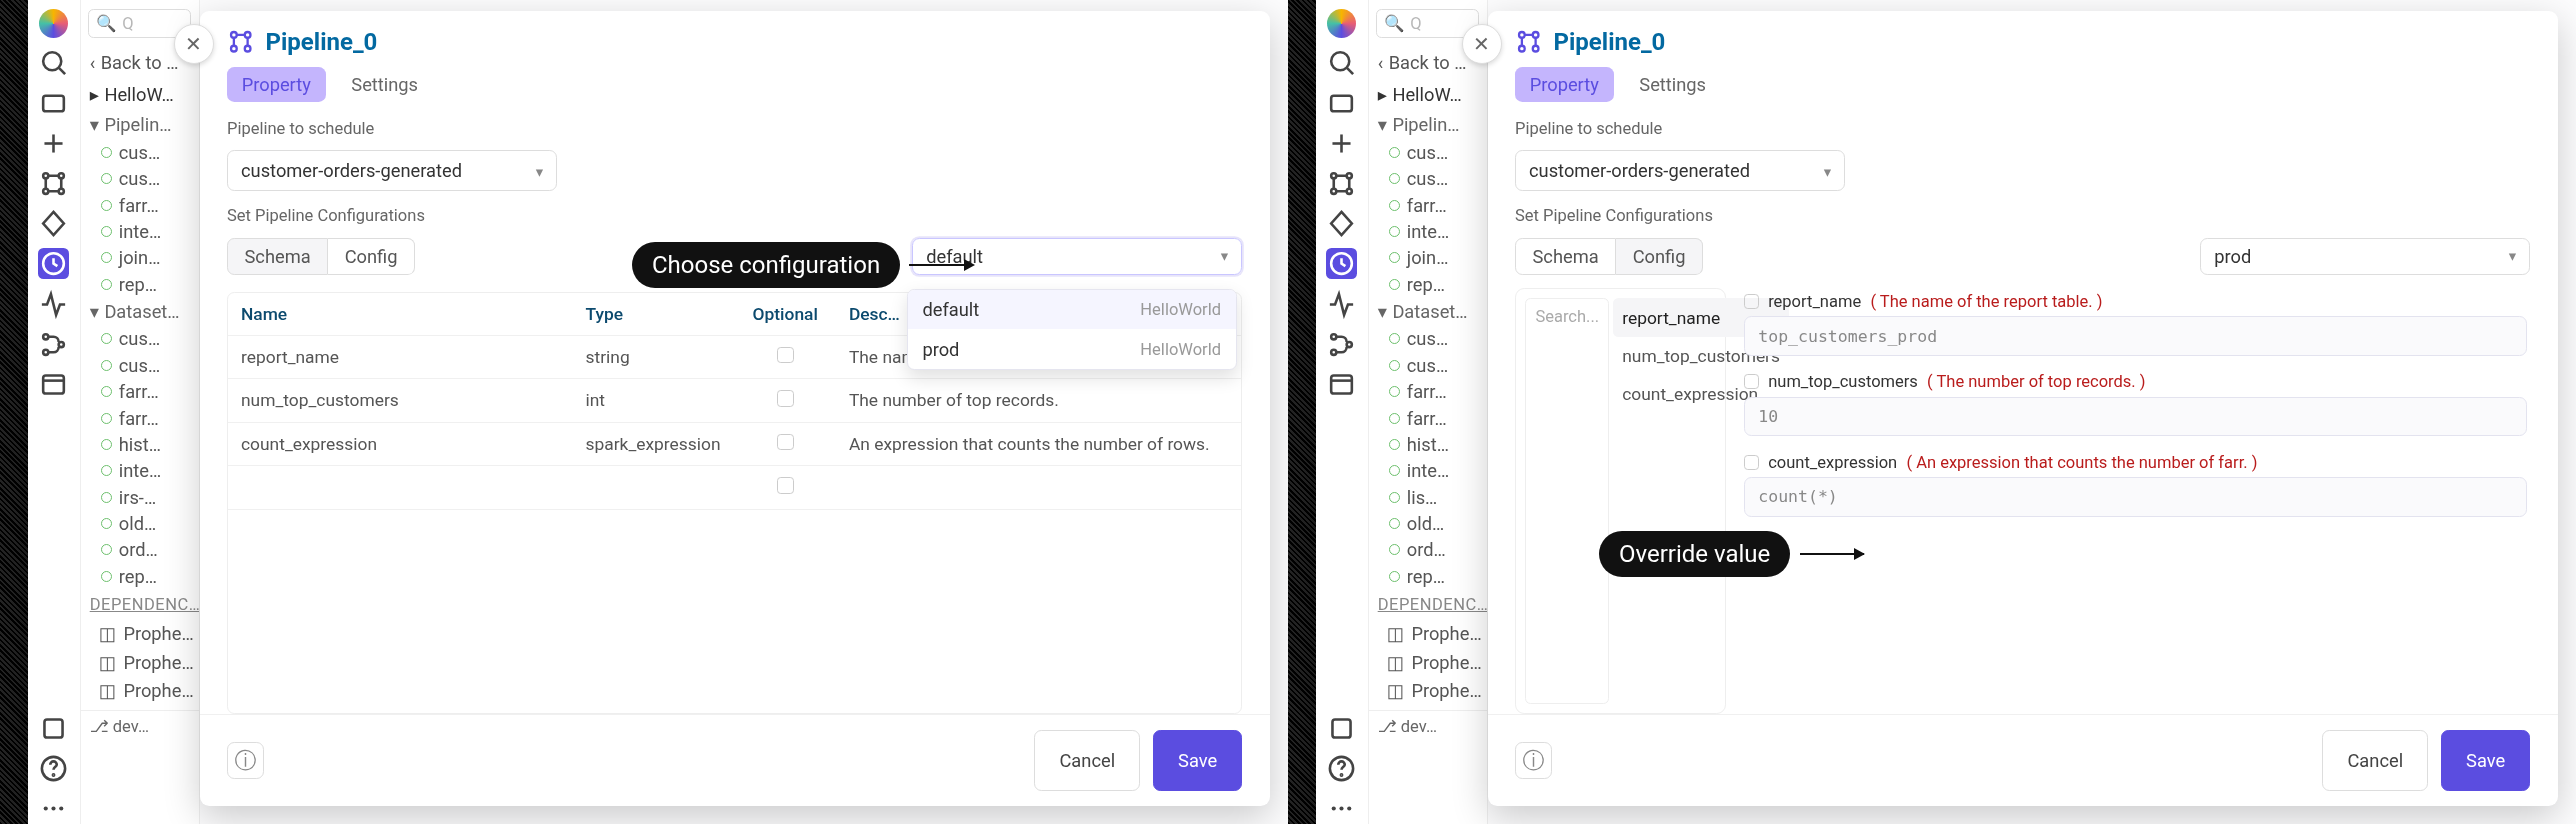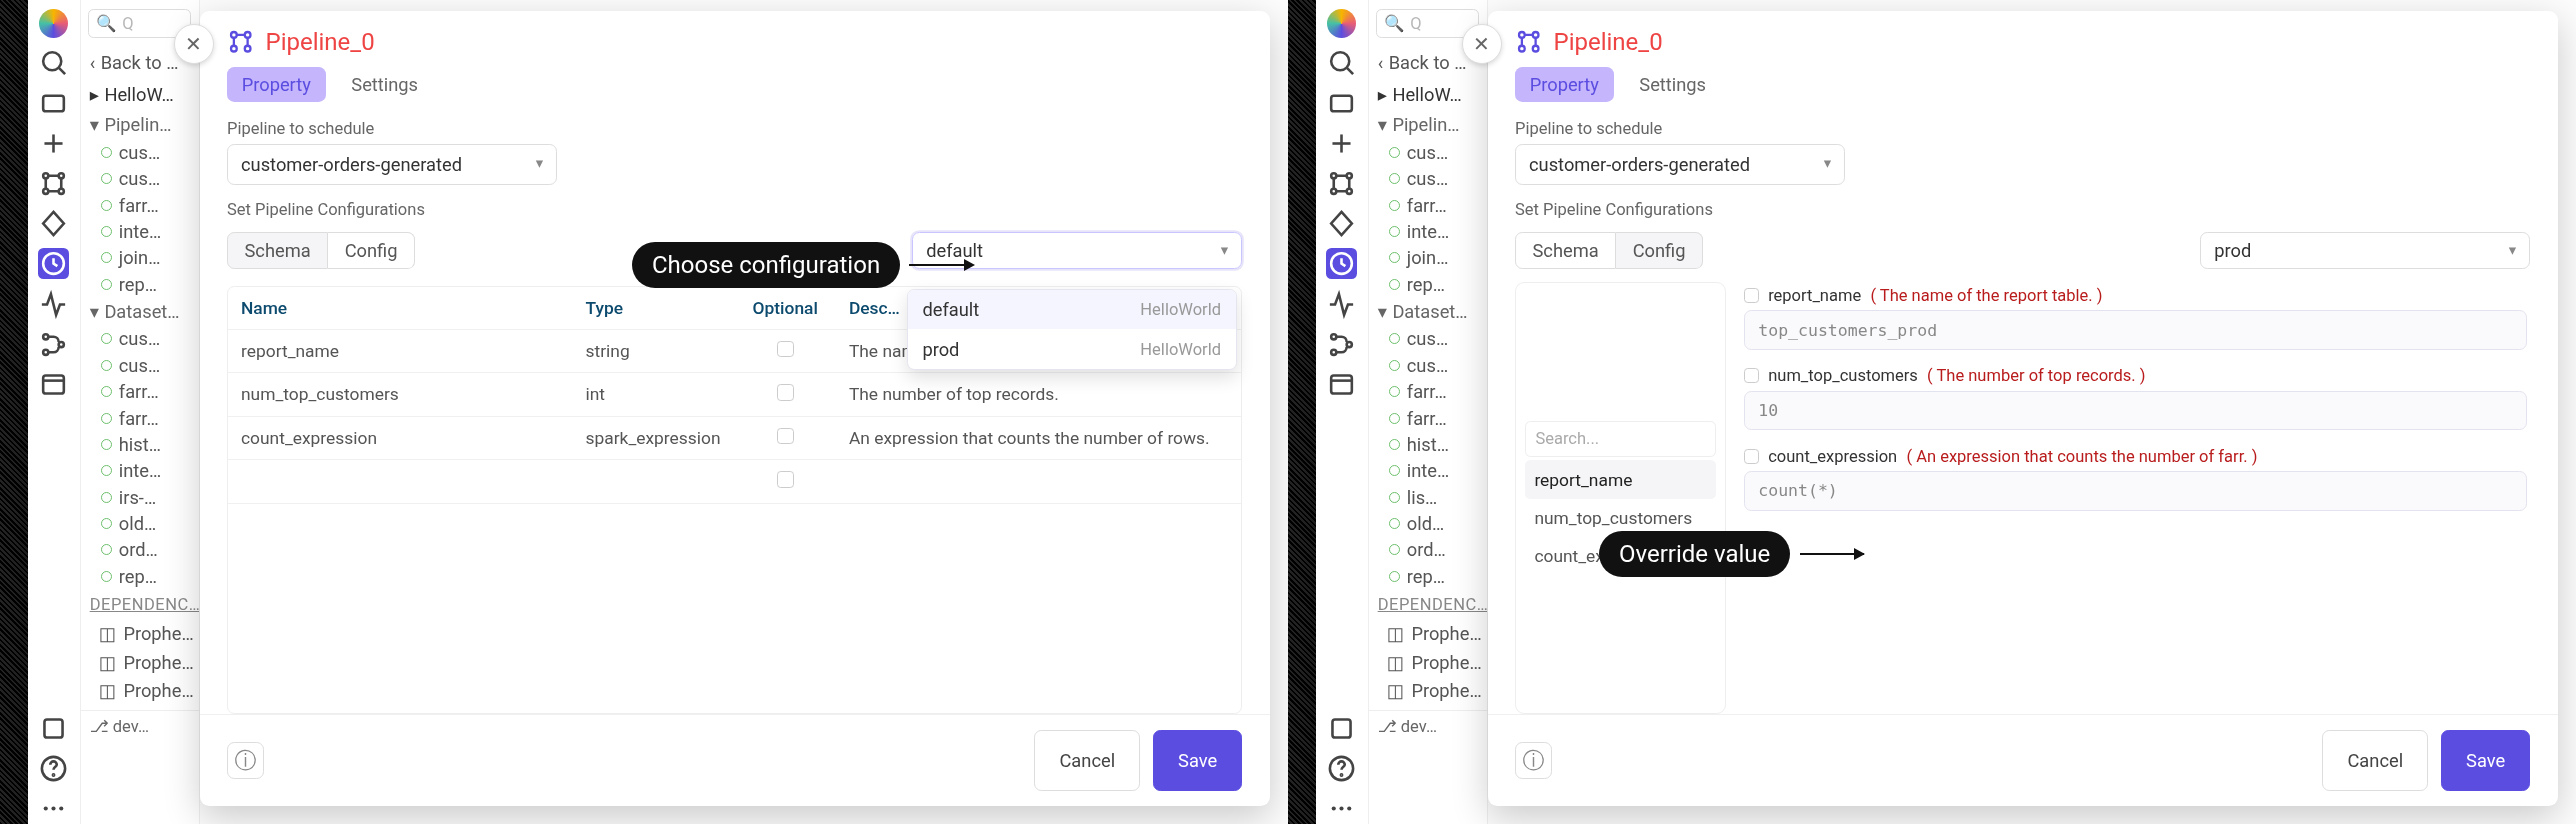--- a/index.html
+++ b/index.html
@@ -26,27 +26,27 @@
   .tree .dep { padding:5.5px 9.2px; color:#888; font-size:16.5px; letter-spacing:0.5px;text-decoration:underline;}
   .tree .depitem { display:flex; align-items:center; gap:7.3px; padding:3.7px 9.2px 3.7px 18.3px; color:#555;}
   .tree .status { border-top:0.9px solid #eee; margin-top:5.5px; padding:5.5px 9.2px; font-size:16.5px; color:#666;}
 
   .main { flex:1; position:relative; }
   .overlay { position:absolute; inset:0; background:rgba(250,250,252,0.6);}
   .modal { position:absolute; top:11px; left:0; right:18.3px; bottom:18.3px; background:#fff; border-radius:9.2px; box-shadow:0 11px 37px rgba(0,0,0,0.2); display:flex; flex-direction:column; }
   .modal .close { position:absolute; top:13px; left:-26px; width:40px; height:40px; background:#fff; border:0.9px solid #ddd; border-radius:50%; display:flex; align-items:center; justify-content:center; font-size:20px; color:#666; box-shadow:0 1.8px 5.5px rgba(0,0,0,0.15);}
   .mhead { display:flex; align-items:center; gap:11px; padding:16.5px 27.5px 5.5px 27.5px;}
   .mhead .picon { width:27.5px; height:27.5px; color:#5b4de0;}
-  .mhead .title { font-size:24px; color:#ef4444; font-weight:400;}
+  .mhead .title { font-size:24px; color:#0369a1; font-weight:700;}
   .tabs { display:flex; gap:11px; padding:5.5px 27.5px 0 27.5px;}
   .tabs .tab { padding:7.3px 14.7px; border-radius:7.3px; font-size:18.3px; color:#666;}
   .tabs .tab.active { background:#c4b5fd; color:#5b4de0;}
   .body { padding:9.2px 27.5px 0 27.5px; flex:1; display:flex; flex-direction:column; overflow:hidden;}
   .label { font-size:16.5px; color:#666; margin-top:7.3px;}
-  .dd { margin-top:6px; width:330px; border:0.9px solid #ddd; border-radius:7.3px; padding:9.2px 13px; display:flex; align-items:flex-start; justify-content:space-between; font-size:18.3px; color:#333;}
+  .dd { margin-top:12px; width:330px; border:0.9px solid #ddd; border-radius:7.3px; padding:9.2px 13px; display:flex; align-items:flex-end; justify-content:space-between; font-size:18.3px; color:#333;}
   .cfgrow { display:flex; align-items:center; gap:13px; margin-top:13px;}
   .segtabs { display:flex; }
   .segtabs .seg { padding:7.3px 16.5px; border:0.9px solid #ddd; font-size:18.3px; color:#555;}
   .segtabs .seg:first-child { border-radius:7.3px 0 0 7.3px;}
   .segtabs .seg:last-child { border-radius:0 7.3px 7.3px 0; border-left:none;}
   .segtabs .seg.on { background:#f5f5f7;}
   .cfgdd { flex:0 0 auto; margin-left:auto; width:330px; border:0.9px solid #c9c6ff; border-radius:7.3px; padding:7.3px 13px; display:flex; align-items:center; justify-content:space-between; font-size:18.3px; color:#333; box-shadow:0 0 0 1.8px rgba(91,77,224,0.15);}
   .cfgdd.plain { border:0.9px solid #ddd; box-shadow:none;}
   .cfgmenu { position:absolute; right:33px; top:278px; width:330px; background:#fff; border:0.9px solid #e5e5ef; border-radius:7.3px; box-shadow:0 7.3px 18.3px rgba(0,0,0,0.12); overflow:hidden; z-index:5;}
   .cfgmenu .opt { display:flex; align-items:center; justify-content:space-between; padding:9.2px 14.7px; font-size:18.3px; color:#333;}
@@ -63,21 +63,21 @@
   .c-desc { flex:1;}
   .chk { width:16.5px; height:16.5px; border:0.9px solid #ccc; border-radius:3.7px; display:inline-block;}
 
   .footer { display:flex; align-items:center; justify-content:flex-end; gap:13px; padding:14.7px 27.5px; border-top:0.9px solid #f0f0f0;}
   .footer .info { margin-right:auto; width:37px; height:37px; border:0.9px solid #ddd; border-radius:7.3px; display:flex; align-items:center; justify-content:center; color:#888;}
   .btn { padding:19px 24px; border-radius:7.3px; font-size:18.3px; border:0.9px solid #ddd; background:#fff; color:#444;}
   .btn.primary { background:#5b4de0; border-color:#5b4de0; color:#fff;}
 
   
   .cfgpanel { display:flex; gap:18.3px; margin-top:13px; flex:1; overflow:hidden;}
-  .leftlist { width:211px; border:0.9px solid #eee; border-radius:9.2px; padding:9.2px; display:flex; flex-direction:column; gap:3.7px;justify-content:center;}
+  .leftlist { width:211px; border:0.9px solid #eee; border-radius:9.2px; padding:9.2px; display:flex; flex-direction:row; gap:3.7px;}
   .leftlist .search2 { border:0.9px solid #eee; border-radius:5.5px; padding:7.3px 9.2px; font-size:16.5px; color:#aaa;}
   .leftlist .item { padding:9.2px 9.2px; border-radius:5.5px; font-size:17.4px; color:#555;}
   .leftlist .item.sel { background:#f5f5f7; color:#222;}
   .fields { flex:1; display:flex; flex-direction:column; gap:16.5px; padding:3.7px 3.7px 0 0; overflow:auto;}
   .field { }
   .flabel { display:flex; align-items:center; gap:9.2px; font-size:16.5px; color:#666;}
   .flabel .chk2 { width:14.7px; height:14.7px; border:0.9px solid #ccc; border-radius:3.7px;}
   .flabel .fn { color:#333;}
   .flabel .fd { color:#b91c1c;}
   .finput { margin-top:5.5px; width:100%; border:0.9px solid #e3e3ef; background:#fafafc; border-radius:7.3px; padding:9.2px 13px; font-family:ui-monospace,Menlo,monospace; font-size:16.5px; color:#888;}

